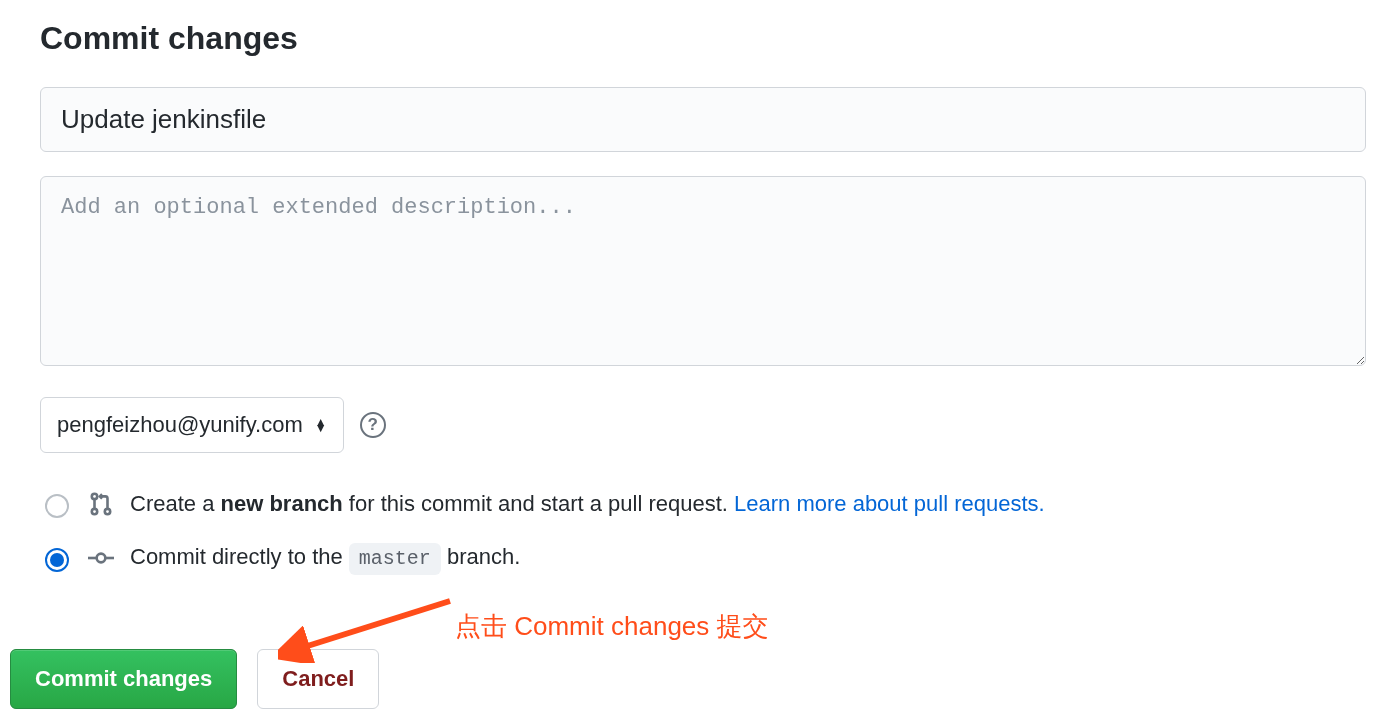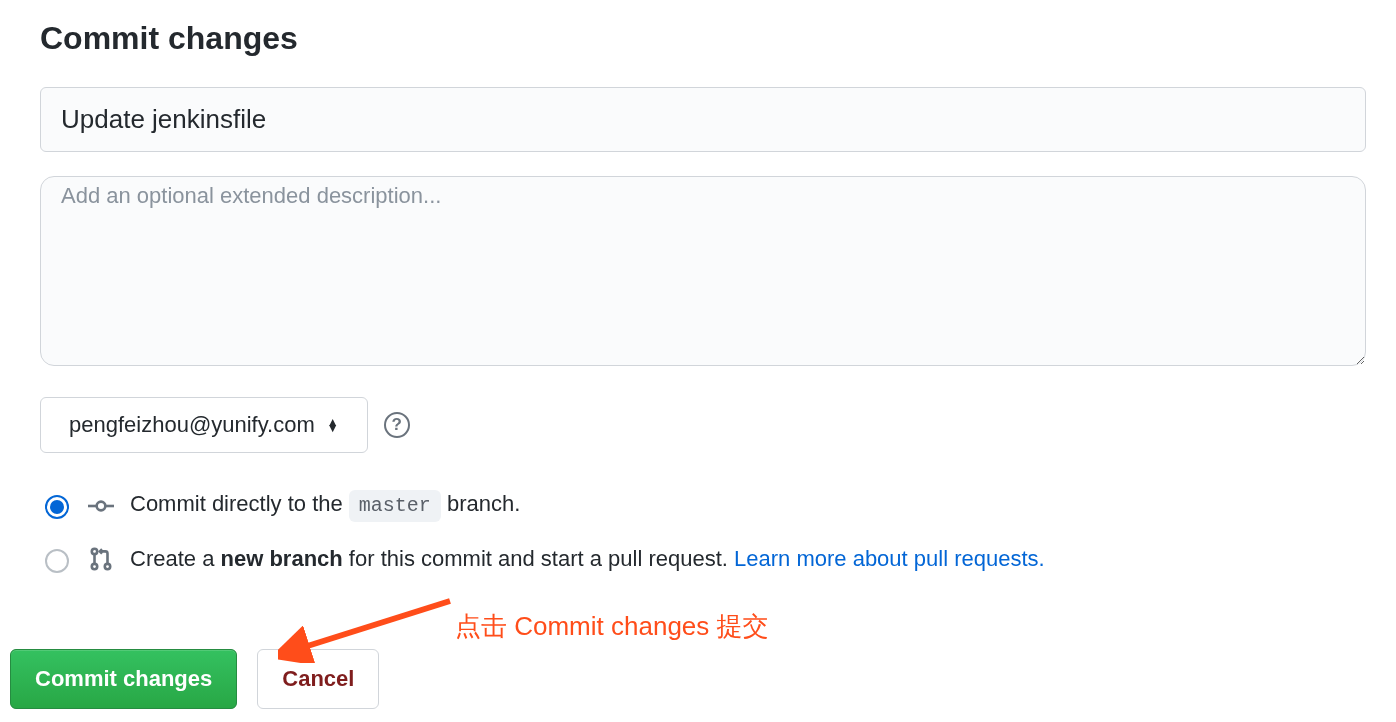--- a/index.html
+++ b/index.html
@@ -32,42 +32,42 @@
     border: 1px solid #d1d5da;
     border-radius: 6px;
     background: #fafbfc;
     color: #24292e;
     outline: none;
     margin-bottom: 24px;
   }
   .commit-description {
     width: calc(100% - 30px);
     min-height: 190px;
-    padding: 6px 20px;
-    font-size: 22px;
-    border: 1px solid #d1d5da;
-    border-radius: 14px;
+    padding: 18px 20px;
+    font-size: 22px;
+    border: 1px solid #d1d5da;
+    border-radius: 6px;
     background: #fafbfc;
     color: #24292e;
     outline: none;
     resize: vertical;
-    font-family: Liberation Sans, sans-serif;
+    font-family: Liberation Mono, monospace;
     margin-bottom: 28px;
   }
   .commit-description::placeholder { color: #8a939d; }
   .email-row {
     display: flex;
     align-items: center;
     gap: 16px;
     margin-bottom: 36px;
   }
   .email-select {
     display: inline-flex;
     align-items: center;
-    padding: 14px 28px;
+    padding: 14px 16px;
     font-size: 22px;
     border: 1px solid #d1d5da;
     border-radius: 6px;
     background: #fff;
     cursor: pointer;
     gap: 12px;
   }
   .email-select .arrows {
     display: flex;
     flex-direction: column;
@@ -199,52 +199,52 @@
 
     <div class="email-row">
       <div class="email-select">
         <span>pengfeizhou@yunify.com</span>
         <span class="arrows">
           <span>▲</span>
             <span>▼</span>
         </span>
       </div>
       <span class="help-icon">?</span>
-    </div>
-
-    <div class="radio-row">
-      <input type="radio" name="commit-target" class="radio-input" checked="" style="">
-      <span class="radio-icon">
-        <svg viewBox="0 0 24 24" fill="none" stroke="currentColor" stroke-width="2.4">
-          <circle cx="12" cy="12" r="4"></circle>
-            <line x1="0" y1="12" x2="8" y2="12"></line>
-            <line x1="16" y1="12" x2="24" y2="12"></line>
-        </svg>
-      </span>
-      <span class="radio-label">
-        <span>Commit directly to the </span><span class="code-badge">master</span><span> branch.</span>
-      </span>
     </div>
 
     <div class="radio-row">
       <input type="radio" name="commit-target" class="radio-input" style="">
       <span class="radio-icon">
         <svg viewBox="0 0 24 24" fill="none" stroke="currentColor" stroke-width="2.4">
           <circle cx="6" cy="5" r="2.5"></circle>
             <circle cx="6" cy="19" r="2.5"></circle>
             <circle cx="18" cy="19" r="2.5"></circle>
           <path d="M6 7.5 V16.5"></path>
             <path d="M12 5 H16 a2 2 0 0 1 2 2 V16.5"></path>
           <path d="M13 3 L11 5 L13 7"></path>
         </svg>
       </span>
       <span class="radio-label">
         <span>Create a </span><strong>new branch</strong><span> for this commit and start a pull request. </span><a href="#" class="link">Learn more about pull requests.</a>
       </span>
     </div>
+
+    <div class="radio-row">
+      <input type="radio" name="commit-target" class="radio-input" checked="" style="">
+      <span class="radio-icon">
+        <svg viewBox="0 0 24 24" fill="none" stroke="currentColor" stroke-width="2.4">
+          <circle cx="12" cy="12" r="4"></circle>
+            <line x1="0" y1="12" x2="8" y2="12"></line>
+            <line x1="16" y1="12" x2="24" y2="12"></line>
+        </svg>
+      </span>
+      <span class="radio-label">
+        <span>Commit directly to the </span><span class="code-badge">master</span><span> branch.</span>
+      </span>
+    </div>
   </div>
 
   <div class="annotation-row">
     <svg class="annotation-arrow" viewBox="0 0 180 74">
       <defs>
         <marker id="ah" markerWidth="7" markerHeight="7" refX="2" refY="3.5" orient="auto">
           <polygon points="0 0, 7 3.5, 0 7" fill="#ff4d1a"></polygon>
         </marker>
       </defs>
       <line x1="172" y1="12" x2="20" y2="60" stroke="#ff4d1a" stroke-width="6" marker-end="url(#ah)"></line>

